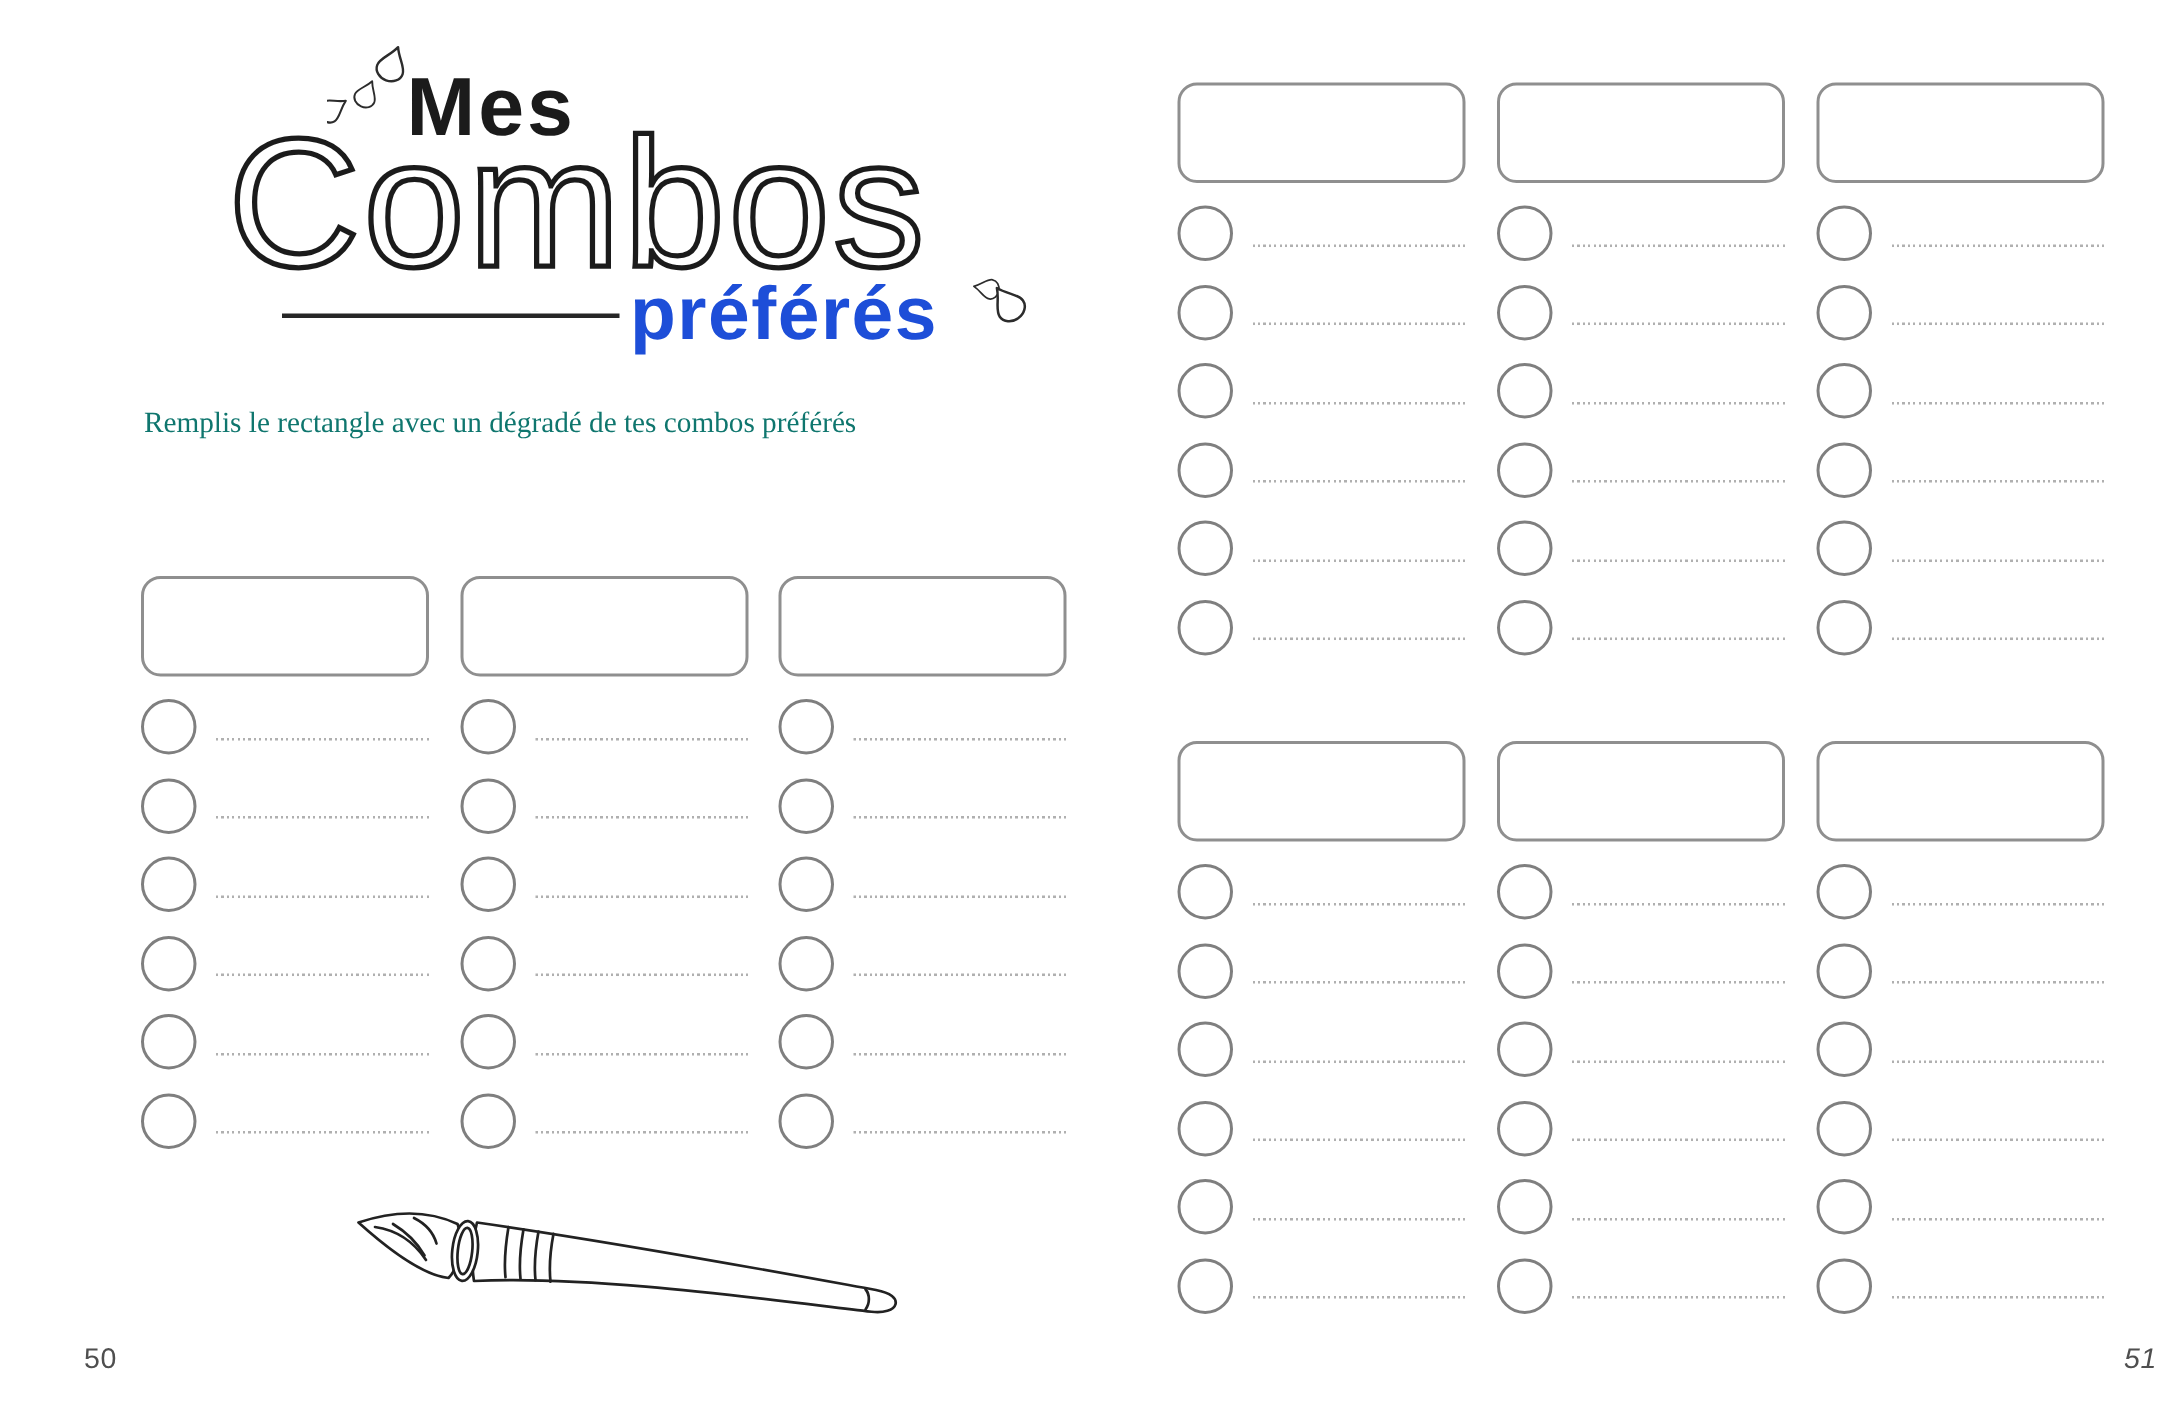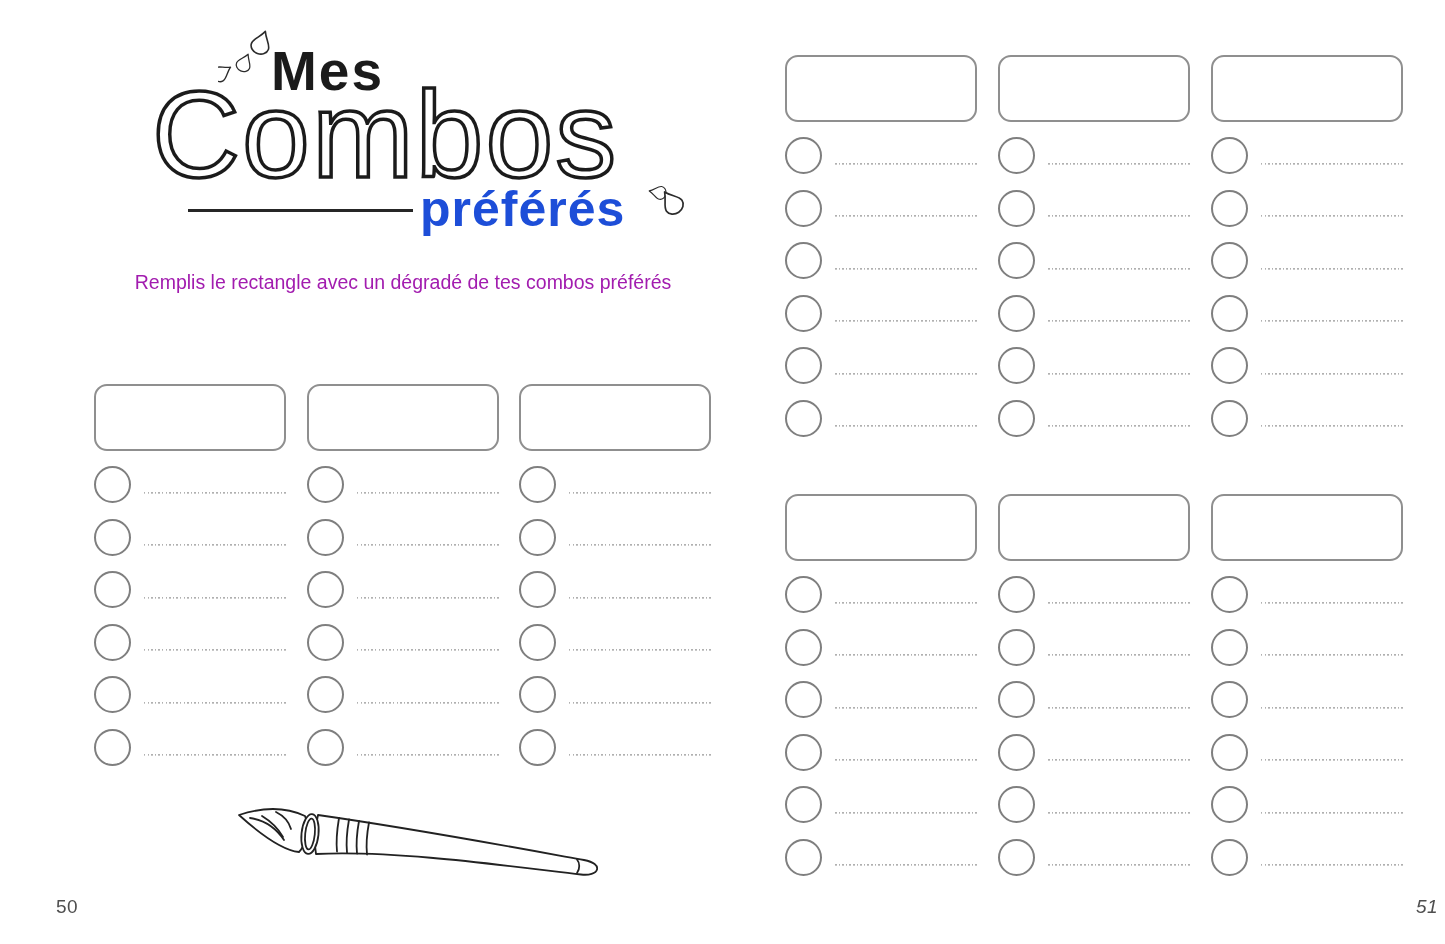--- a/index.html
+++ b/index.html
@@ -27,22 +27,22 @@
   }
   .title-underline{
     position:absolute;left:160px;top:209px;width:225px;height:2.5px;background:#262626;
   }
   .droplets{position:absolute;}
   .droplets-left{left:190px;top:26px;width:64px;height:64px;}
   .droplets-right{left:606px;top:176px;width:56px;height:58px;}
 
   
   .instructions{
-    position:absolute;left:68px;top:271px;width:614px;text-align:center;
-    font-family:Liberation Sans, sans-serif;font-size:19.5px;line-height:23.5px;color:#a21caf;
+    position:absolute;left:68px;top:271px;width:614px;
+    font-family:Liberation Serif, serif;font-size:19.5px;line-height:23.5px;color:#0f766e;
   }
 
   
   .combo-group{position:absolute;display:flex;justify-content:space-between;}
   .g-left-main{left:66px;top:384px;width:617px;}
   .g-right-top{left:51px;top:55px;width:618px;}     
   .g-right-bottom{left:51px;top:494px;width:618px;}
   .combo-card{width:192px;}
   .gradient-box{
     height:67px;border:2px solid #8f8f8f;border-radius:13px;

